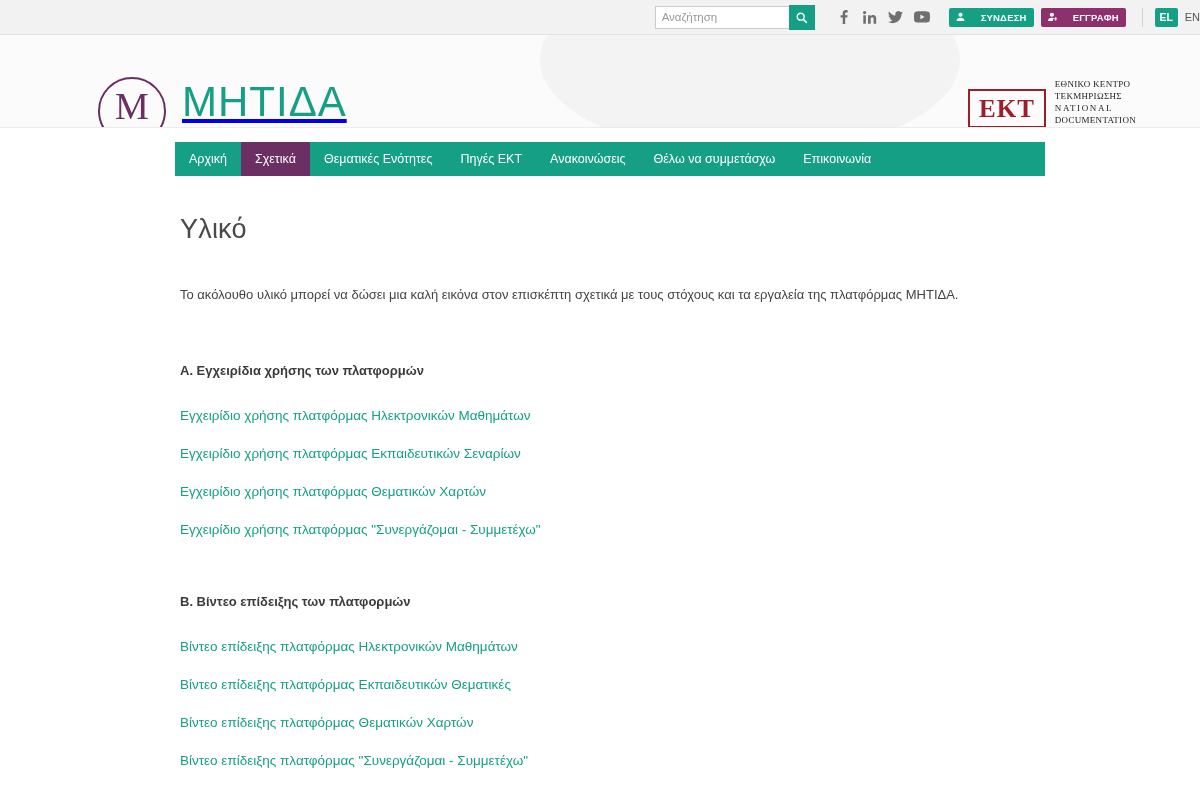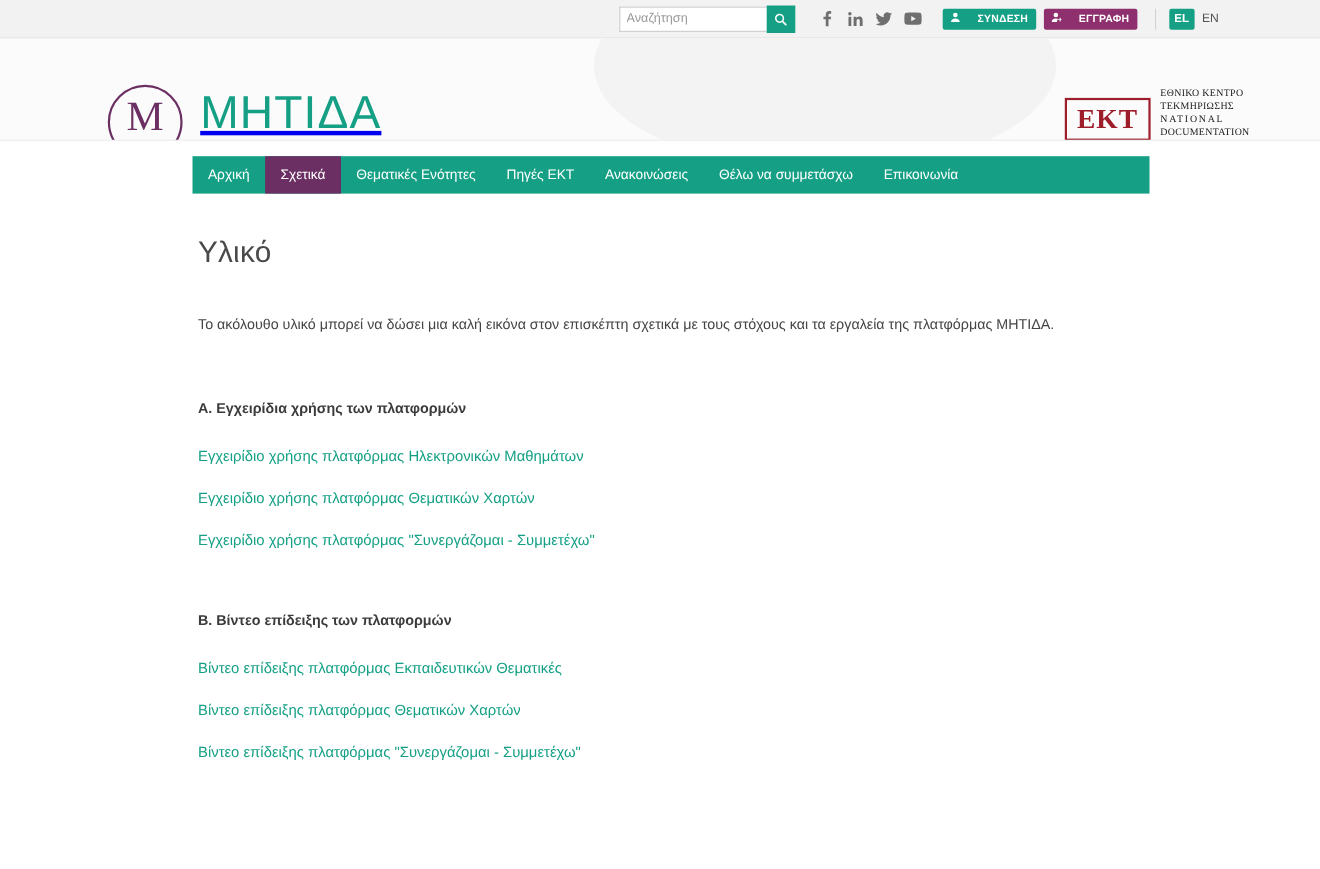--- a/index.html
+++ b/index.html
@@ -19,21 +19,20 @@
   }
 
   
   .topbar {
     height: 35px;
     background: #f2f2f2;
     border-bottom: 1px solid #e2e2e2;
     display: flex;
     align-items: center;
     justify-content: flex-end;
-    padding-right: 92px;
     gap: 0;
   }
   .search-wrap {
     display: flex;
     align-items: center;
     height: 24px;
     margin-right: 16px;
   }
   .search-input {
     width: 134px;
@@ -386,23 +385,25 @@
   <span class="spacer"></span>
 </nav>
 
 <main class="content">
   <h1 class="page-title">Υλικό</h1>
   <p class="intro">Το ακόλουθο υλικό μπορεί να δώσει μια καλή εικόνα στον επισκέπτη σχετικά με τους στόχους και τα εργαλεία της πλατφόρμας ΜΗΤΙΔΑ.</p>
 
   <h2 class="section">Α. Εγχειρίδια χρήσης των πλατφορμών</h2>
   <ul class="link-list">
     <li><a href="#">Εγχειρίδιο χρήσης πλατφόρμας Ηλεκτρονικών Μαθημάτων</a></li>
+    <li><a href="#">Εγχειρίδιο χρήσης πλατφόρμας Εκπαιδευτικών Σεναρίων</a></li>
     <li><a href="#">Εγχειρίδιο χρήσης πλατφόρμας Θεματικών Χαρτών</a></li>
     <li><a href="#">Εγχειρίδιο χρήσης πλατφόρμας "Συνεργάζομαι - Συμμετέχω"</a></li>
   </ul>
 
   <h2 class="section section-b">Β. Βίντεο επίδειξης των πλατφορμών</h2>
   <ul class="link-list">
+    <li><a href="#">Βίντεο επίδειξης πλατφόρμας Ηλεκτρονικών Μαθημάτων</a></li>
     <li><a href="#">Βίντεο επίδειξης πλατφόρμας Εκπαιδευτικών Θεματικές</a></li>
     <li><a href="#">Βίντεο επίδειξης πλατφόρμας Θεματικών Χαρτών</a></li>
     <li><a href="#">Βίντεο επίδειξης πλατφόρμας "Συνεργάζομαι - Συμμετέχω"</a></li>
   </ul>
 </main>
 
 </body></html>

